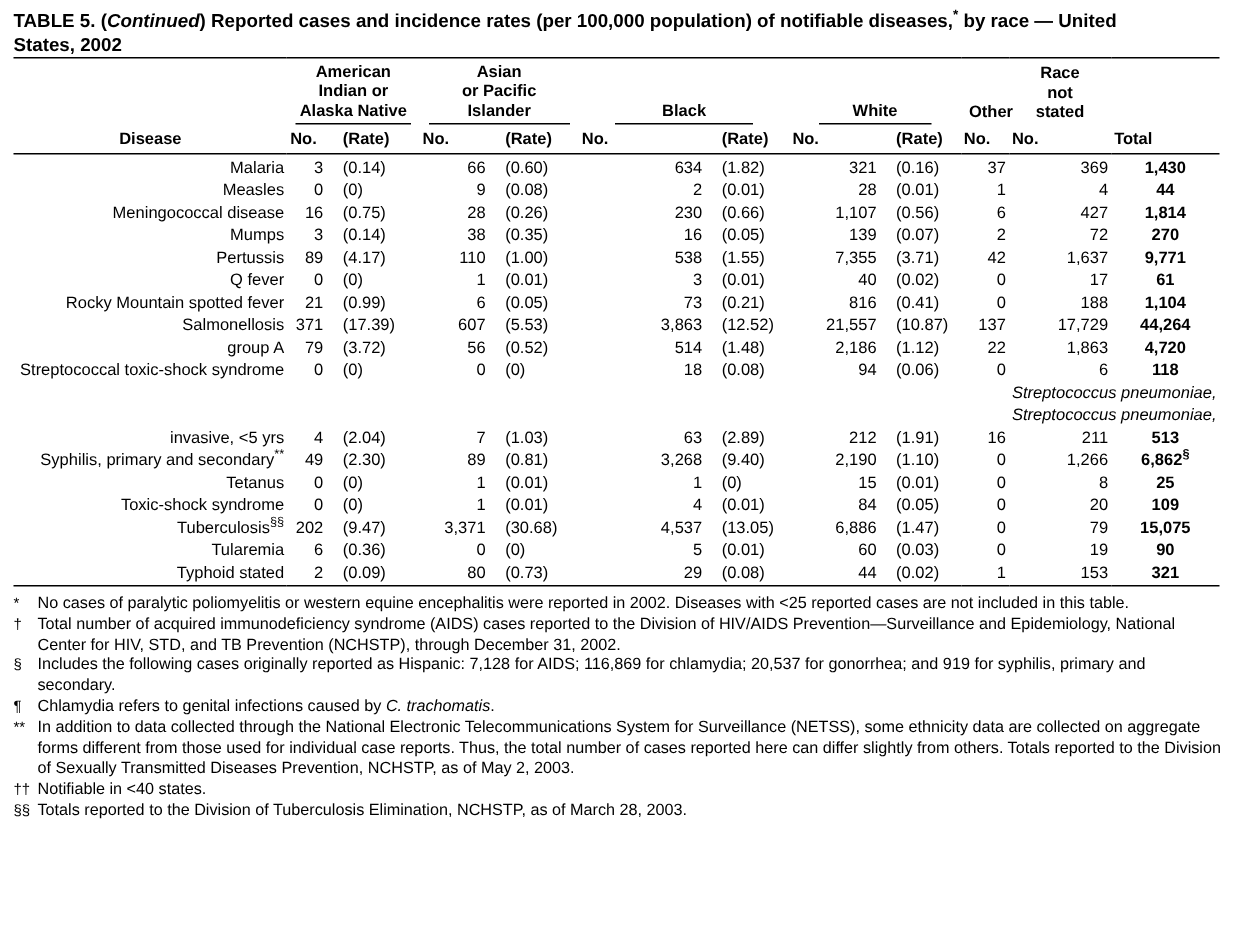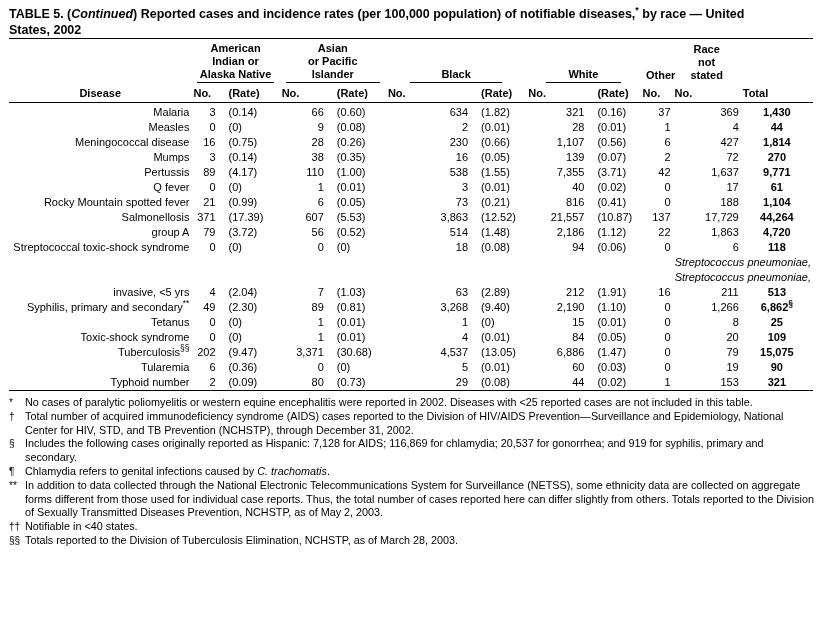--- a/index.html
+++ b/index.html
@@ -320,21 +320,21 @@
           <td class="rate">(0)</td>
           <td class="no">5</td>
           <td class="rate">(0.01)</td>
           <td class="no">60</td>
           <td class="rate">(0.03)</td>
           <td class="no">0</td>
           <td class="no">19</td>
           <td class="total">90</td>
         </tr>
         <tr>
-          <td class="name">Typhoid number</td>
+          <td class="name">Typhoid stated</td>
           <td class="no">2</td>
           <td class="rate">(0.09)</td>
           <td class="no">80</td>
           <td class="rate">(0.73)</td>
           <td class="no">29</td>
           <td class="rate">(0.08)</td>
           <td class="no">44</td>
           <td class="rate">(0.02)</td>
           <td class="no">1</td>
           <td class="no">153</td>

